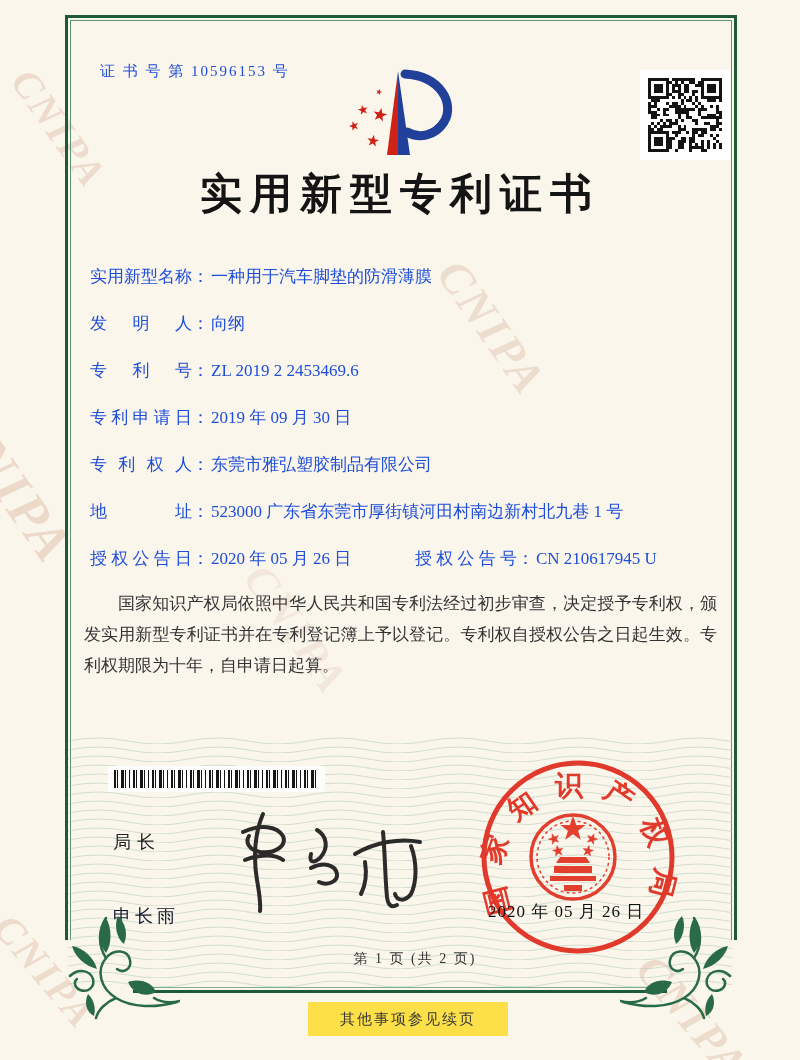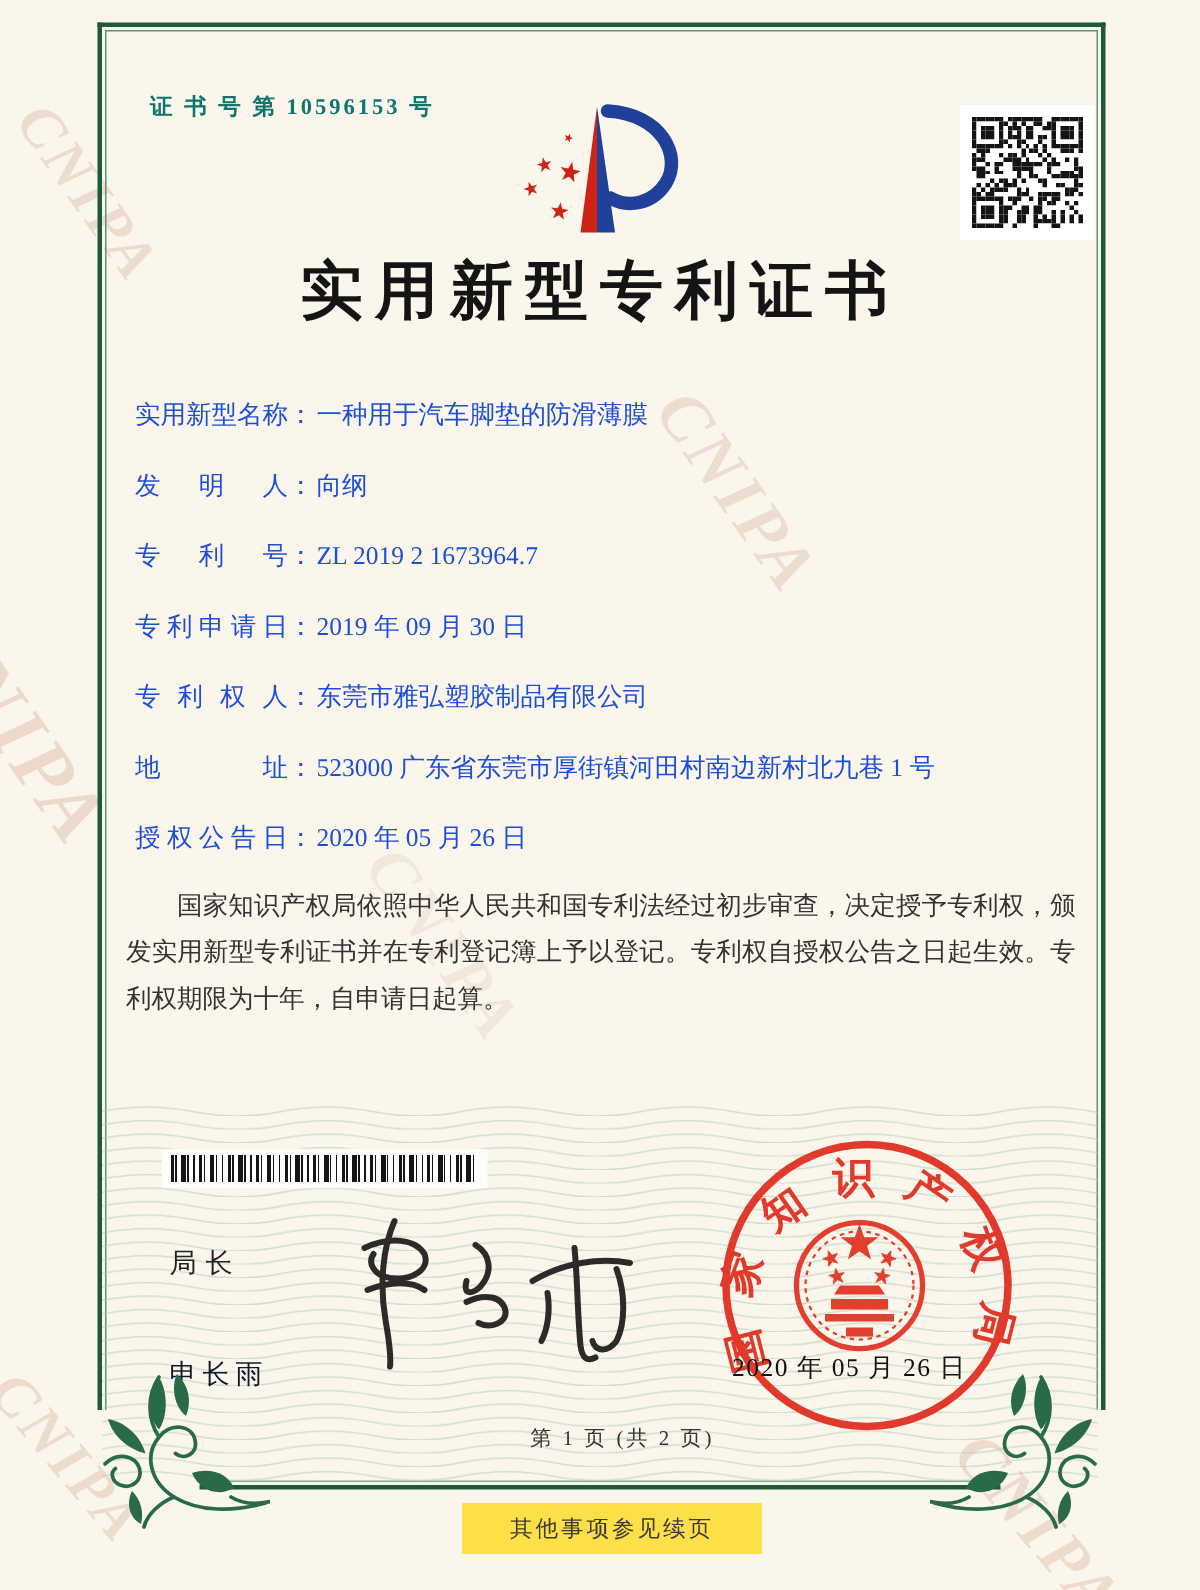--- a/index.html
+++ b/index.html
@@ -28,22 +28,22 @@
     border:1px solid #5d9475; border-bottom:none;
   }
   .bottomline { position:absolute; left:133px; top:987px; width:534px; z-index:1; }
   .bottomline .t { height:1px; background:#7fae92; }
   .bottomline .b { height:3px; background:#1d5b38; margin-top:2px; }
 
   .waves { position:absolute; left:68px; top:735px; width:664px; height:252px; z-index:1; }
 
   
   .certno {
-    position:absolute; left:100px; top:62px; font-size:15px; color:#0f766e;
-    letter-spacing:2px; z-index:2;font-weight:bold;
+    position:absolute; left:100px; top:62px; font-size:15px; color:#1d4ed8;
+    letter-spacing:2px; z-index:2;
   }
   .logo { position:absolute; left:335px; top:60px; z-index:2; }
   .qrbox {
     position:absolute; left:640px; top:70px; width:90px; height:90px;
     background:#fff; padding:8px; z-index:2;
   }
   .qr { display:grid; grid-template-columns:repeat(25,1fr); grid-template-rows:repeat(25,1fr); width:74px; height:74px; }
   .qr i { background:#fff; } .qr i.b { background:#141414; }
 
   .title {
@@ -776,33 +776,36 @@
 
 <div class="title">实用新型专利证书</div>
 
 <div class="row" style="top:265px">
   <span class="lbl">实用新型名称</span><span class="colon">：</span><span class="val">一种用于汽车脚垫的防滑薄膜</span>
 </div>
 <div class="row" style="top:312px">
   <span class="lbl">发明人</span><span class="colon">：</span><span class="val">向纲</span>
 </div>
 <div class="row" style="top:359px">
-  <span class="lbl">专利号</span><span class="colon">：</span><span class="val">ZL 2019 2 1673964.7</span>
+  <span class="lbl">专利号</span><span class="colon">：</span><span class="val">ZL 2019 2 2453469.6</span>
 </div>
 <div class="row" style="top:406px">
   <span class="lbl">专利申请日</span><span class="colon">：</span><span class="val">2019 年 09 月 30 日</span>
 </div>
 <div class="row" style="top:453px">
   <span class="lbl">专利权人</span><span class="colon">：</span><span class="val">东莞市雅弘塑胶制品有限公司</span>
 </div>
 <div class="row" style="top:500px">
   <span class="lbl">地址</span><span class="colon">：</span><span class="val">523000 广东省东莞市厚街镇河田村南边新村北九巷 1 号</span>
 </div>
 <div class="row" style="top:547px">
   <span class="lbl">授权公告日</span><span class="colon">：</span><span class="val">2020 年 05 月 26 日</span>
+  <span class="grant2">
+    <span class="lbl">授权公告号</span><span class="colon">：</span><span class="val">CN 210617945 U</span>
+  </span>
 </div>
 
 <div class="paras">
   <p>国家知识产权局依照中华人民共和国专利法经过初步审查，决定授予专利权，颁发实用新型专利证书并在专利登记簿上予以登记。专利权自授权公告之日起生效。专利权期限为十年，自申请日起算。</p>
 </div>
 
 <div class="barcode-wrap">
     <div class="barcode"></div>
   </div>
 

